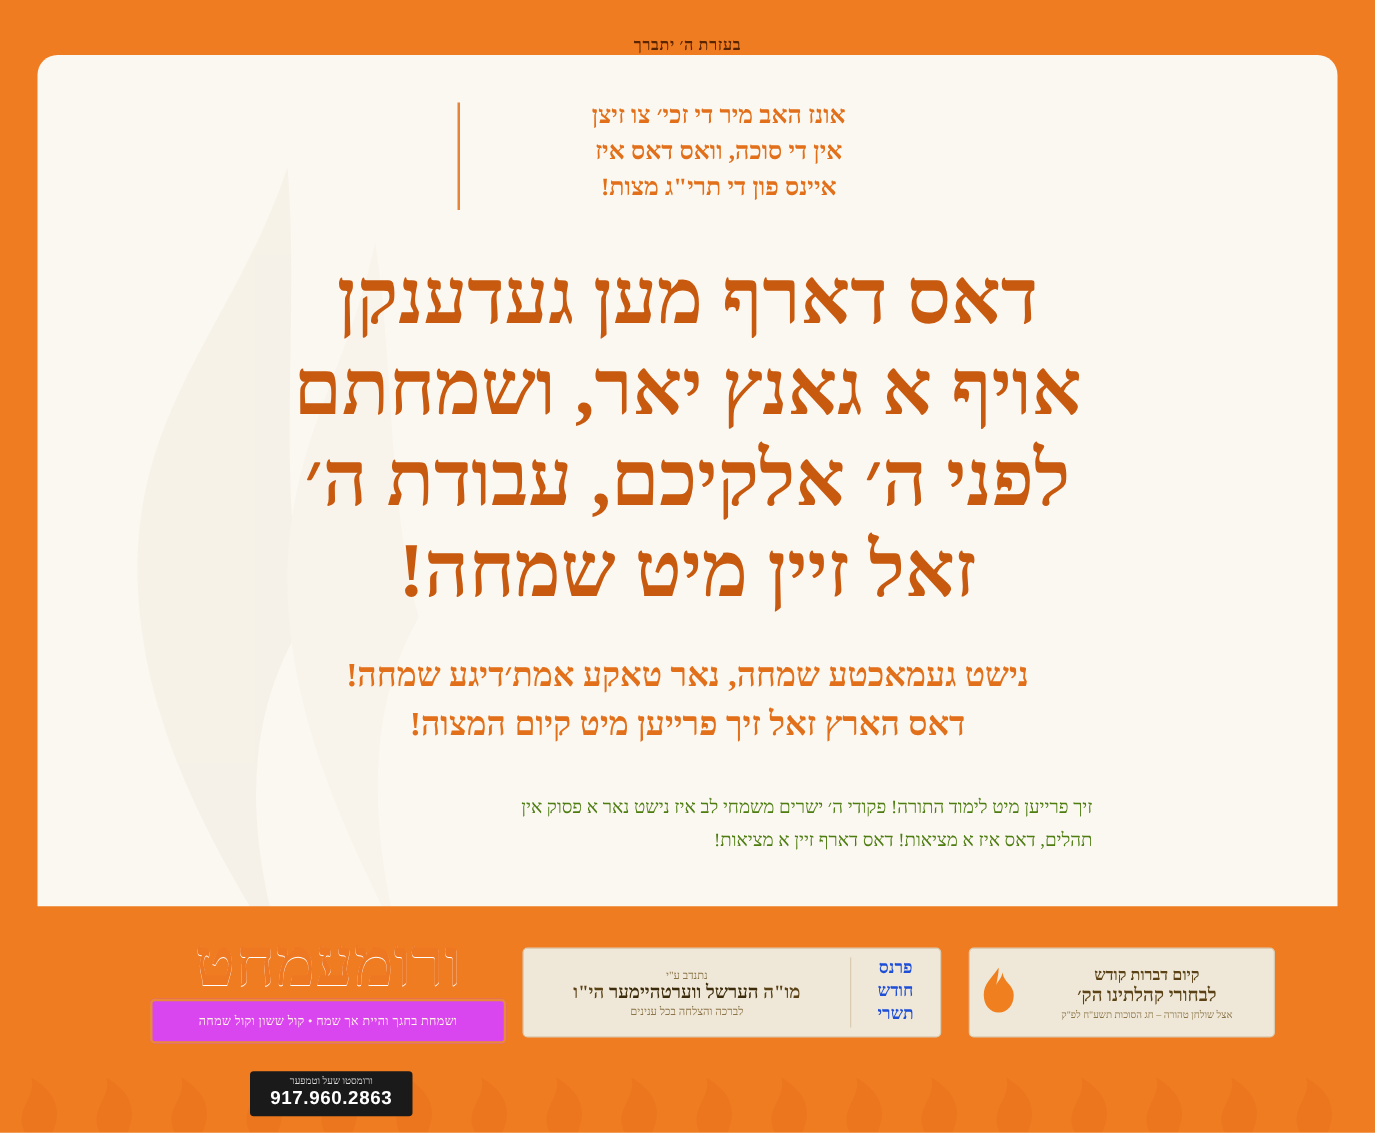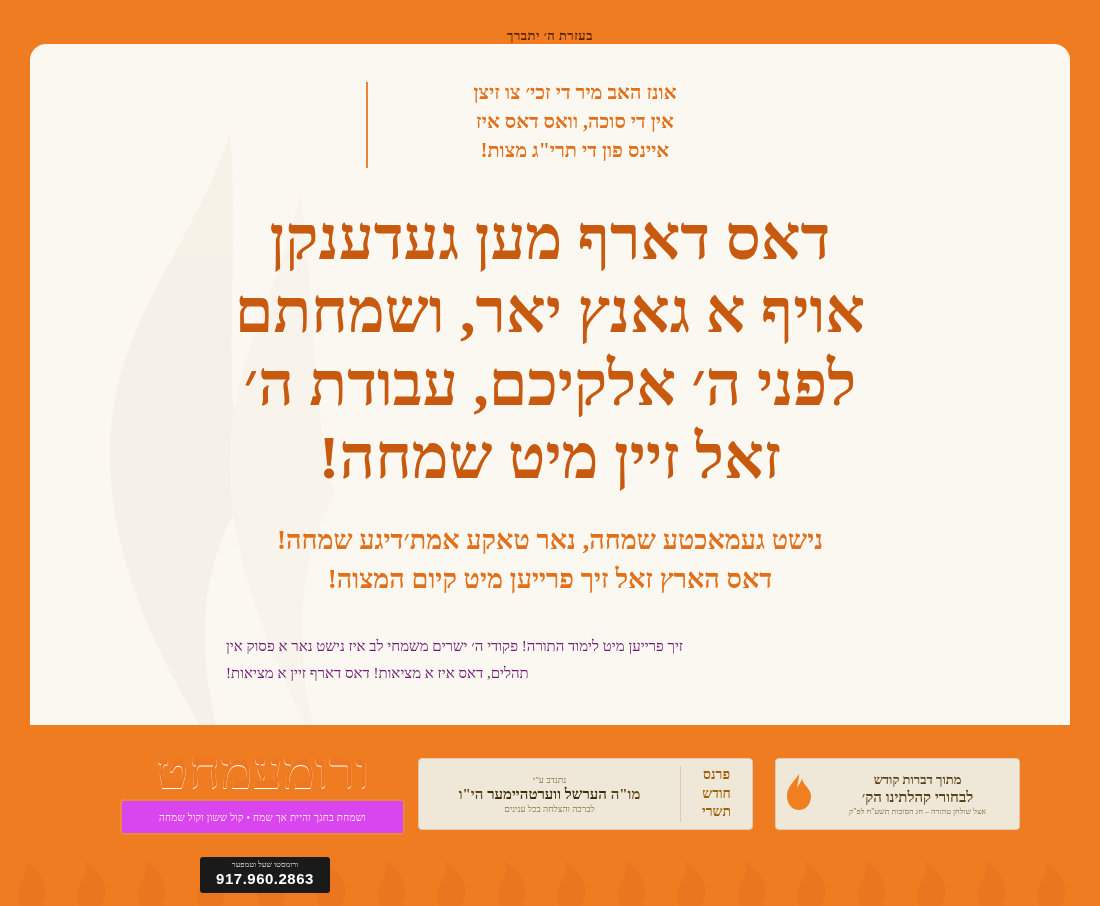--- a/index.html
+++ b/index.html
@@ -118,22 +118,22 @@
     font-weight: bold;
     font-size: 27px;
     line-height: 1.45;
     direction: rtl;
   }
   .subhead .l { display: block; }
 
   
   .smalltext {
     margin-top: 34px;
-    text-align: left;
-    color: #701a75;
+    text-align: right;
+    color: #4d7c0f;
     font-size: 15px;
     line-height: 1.8;
     direction: rtl;
     padding: 0 150px;
   }
   .smalltext .l { display: block; }
 
   
   .band {
     position: absolute;
@@ -245,21 +245,21 @@
 
   .sponsor-inner {
     display: flex;
     flex-direction: row;
     height: 100%;
     align-items: center;
   }
   .sponsor-label {
     width: 72px;
     text-align: center;
-    color: #a16207;
+    color: #1d4ed8;
     font-weight: bold;
     font-size: 14px;
     line-height: 1.35;
     border-left: 1px solid #D9CCB3;
     padding: 0 4px;
     box-sizing: border-box;
   }
   .sponsor-body {
     flex: 1;
     text-align: center;
@@ -378,21 +378,21 @@
             <span>מו"ה </span><b>הערשל ווערטהיימער</b><span> הי"ו</span>
           </div>
           <div class="t3">לברכה והצלחה בכל ענינים</div>
         </div>
       </div>
     </div>
 
     <div class="sponsor b">
       <div class="sponsor-inner">
         <div class="sponsor-body">
-          <div class="t1">מתוך דברות קודש</div>
+          <div class="t1">קיום דברות קודש</div>
           <div class="t2">לבחורי קהלתינו הק׳</div>
           <div class="t3">אצל שולחן טהורה – חג הסוכות תשע"ח לפ"ק</div>
         </div>
         <div class="flame-icon">
           <svg width="26" height="40" viewBox="0 0 26 40" xmlns="http://www.w3.org/2000/svg">
             <path d="M13 2 C7 11 1 15 1 24 C1 32 6 38 13 38 C20 38 25 32 25 24 C25 16 17 14 16 6 C15 12 11 13 11 18 C11 13 13 8 13 2 Z" fill="#F0801F"></path>
           </svg>
         </div>
       </div>
     </div>

